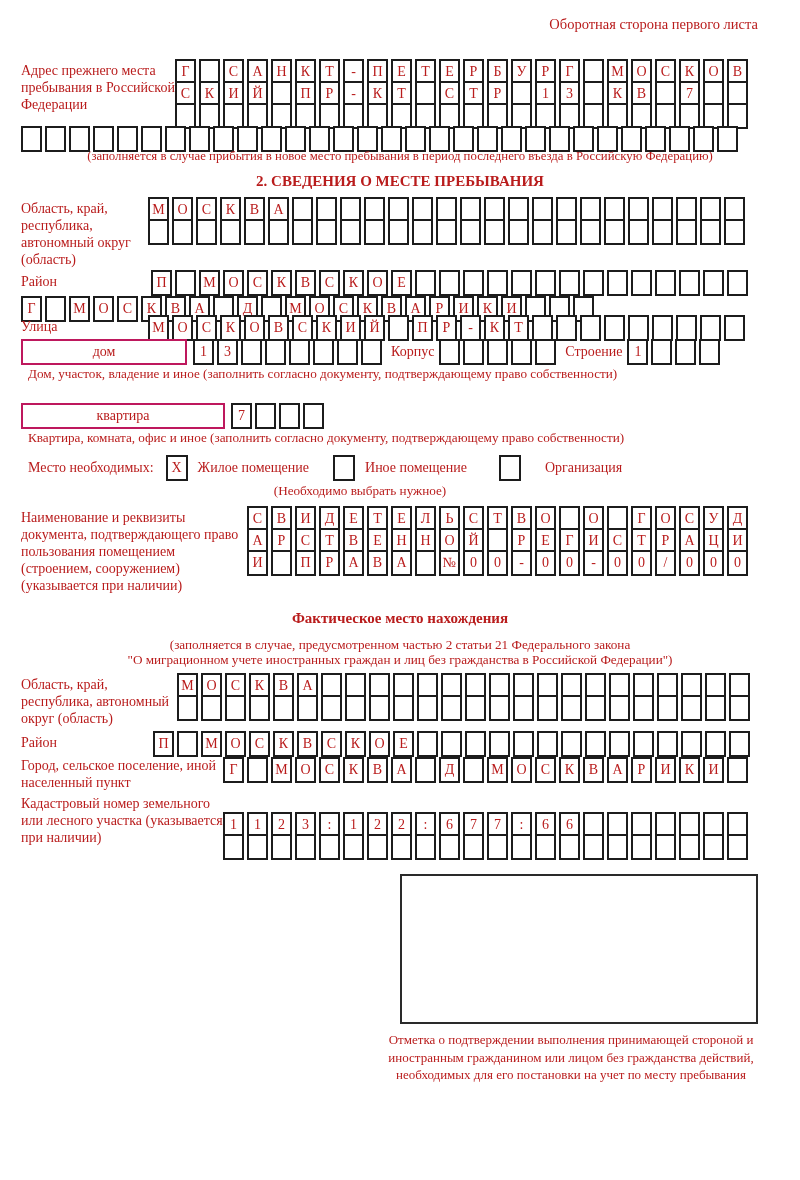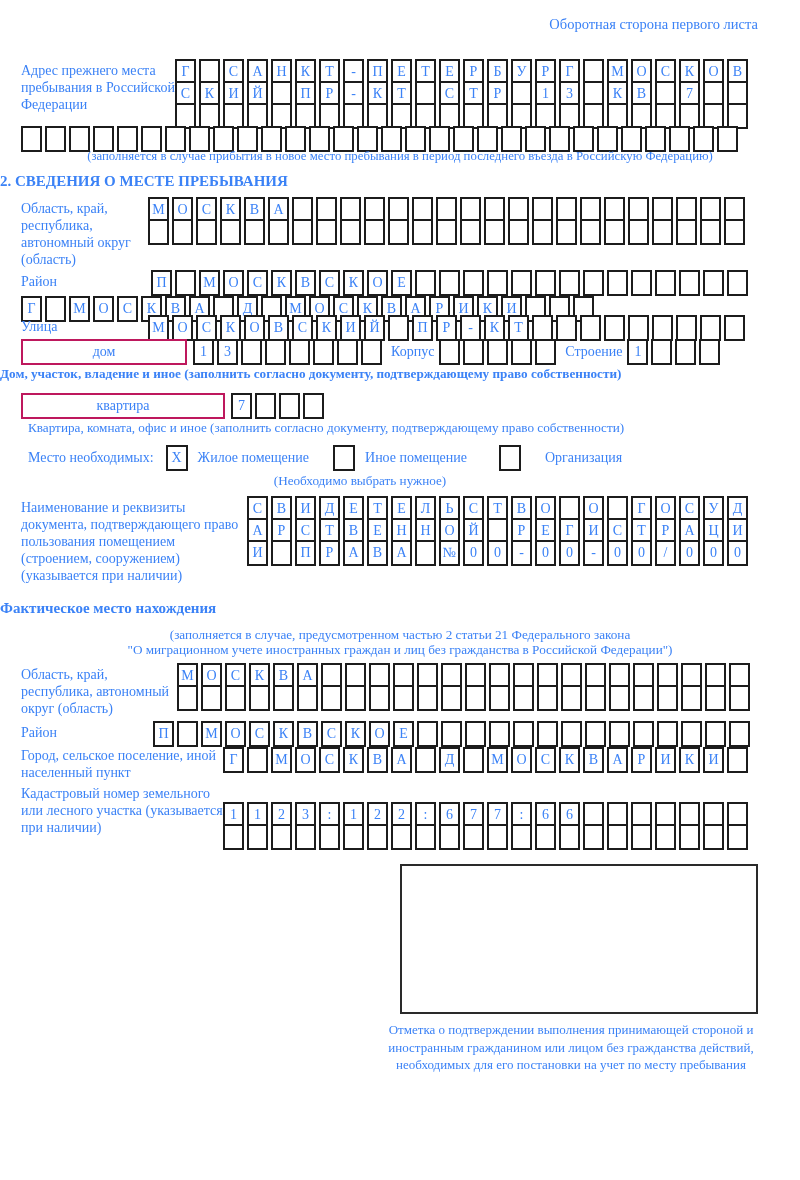--- a/index.html
+++ b/index.html
@@ -1,19 +1,19 @@
 <!DOCTYPE html>
 <html><head>
 <meta charset="utf-8">
 <style>
   html,body{margin:0;padding:0;background:#fff;}
   .page{
     width:800px;height:1180px;
     font-family:"Liberation Serif","DejaVu Serif",serif;
-    color:#3b82f6;
+    color:#b91c1c;
     position:relative;
     box-sizing:border-box;
     padding-top:16px;
     overflow:hidden;
   }
   .hdr{
     text-align:right;
     padding-right:42px;
     font-size:14.5px;
     margin-bottom:26px;
@@ -49,20 +49,21 @@
     background:#fff;
   }
   .caption{
     font-size:12.8px;
     text-align:center;
     line-height:15px;
   }
   .sect-title{
     font-size:15px;
     font-weight:bold;
+    text-align:center;
   }
   .bigbox{
     display:inline-block;
     border:2px solid #be185d;
     height:22px;
     line-height:22px;
     font-size:14px;
     text-align:center;
     vertical-align:top;
     margin-right:6px;
@@ -152,21 +153,21 @@
   </div>
 
   <div class="frow" style="margin-top:2px;">
     <span class="bigbox" style="width:162px;">дом</span>
     <span class="cellrow"><span class="cell">1</span><span class="cell">3</span><span class="cell"></span><span class="cell"></span><span class="cell"></span><span class="cell"></span><span class="cell"></span><span class="cell"></span></span>
     <span class="inline-lbl">Корпус</span>
     <span class="cellrow"><span class="cell"></span><span class="cell"></span><span class="cell"></span><span class="cell"></span><span class="cell"></span></span>
     <span class="inline-lbl">Строение</span>
     <span class="cellrow"><span class="cell">1</span><span class="cell"></span><span class="cell"></span><span class="cell"></span></span>
   </div>
-  <div class="caption" style="text-align:left;font-size:13.2px;margin-bottom:12px;font-weight:bold;">Дом, участок, владение и иное (заполнить согласно документу, подтверждающему право собственности)</div>
+  <div class="caption" style="text-align:left;padding-left:28px;font-size:13.2px;margin-bottom:22px;">Дом, участок, владение и иное (заполнить согласно документу, подтверждающему право собственности)</div>
 
   <div class="frow">
     <span class="bigbox" style="width:200px;">квартира</span>
     <span class="cellrow"><span class="cell">7</span><span class="cell"></span><span class="cell"></span><span class="cell"></span></span>
   </div>
   <div class="caption" style="text-align:left;padding-left:28px;font-size:13.2px;">Квартира, комната, офис и иное (заполнить согласно документу, подтверждающему право собственности)</div>
 
   <div class="chkrow">
     <span>Место необходимых:</span>
     <span class="chk">X</span>

